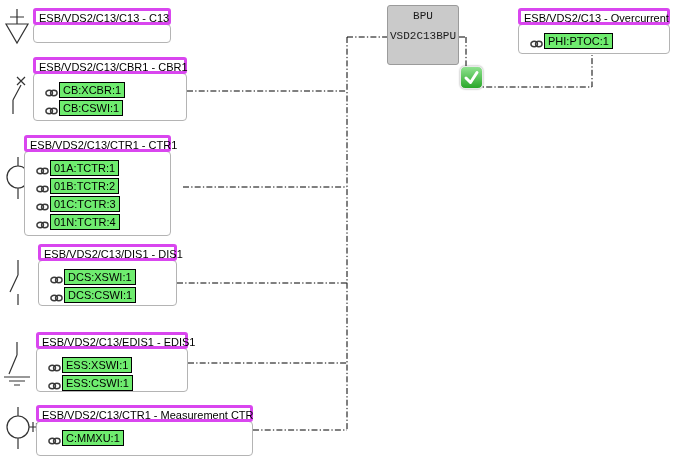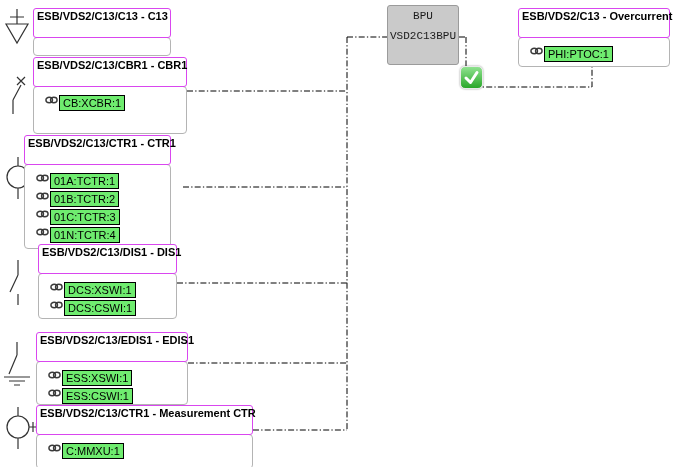--- a/index.html
+++ b/index.html
@@ -12,40 +12,39 @@
     font-family: "Liberation Sans", sans-serif;
     font-size: 11px;
     color: #000;
     overflow: hidden;
   }
   #wires { position: absolute; left: 0; top: 0; width: 679px; height: 467px; }
 
   .node { position: absolute; }
   .node-title {
     background: #fff;
-    border: 1px solid #d946ef;
+    border: 3px solid #d946ef;
     border-radius: 3px;
-    height: 30px;
+    height: 17px;
     line-height: 15px;
     padding: 0 3px;
     white-space: nowrap;
     position: relative;
     z-index: 2;
-    font-weight: bold;
   }
   .node-body {
     background: #fff;
     border: 1px solid #b4b4b4;
     border-radius: 4px;
     margin-top: -1px;
     padding: 8px 6px 0 11px;
     position: relative;
     z-index: 1;
   }
-  .chip-row { display: flex; align-items: flex-start; height: 16px; margin-bottom: 2px; }
+  .chip-row { display: flex; align-items: flex-end; height: 16px; margin-bottom: 2px; }
   .link-icon { display: inline-flex; margin-right: 1px; flex: 0 0 auto; }
   .chip {
     background: #6fec6f;
     border: 1px solid #000;
     padding: 0 3px;
     height: 16px;
     line-height: 14px;
     white-space: nowrap;
   }
 
@@ -117,20 +116,29 @@
     <div class="node-body" style="height:48px">
       <div class="chip-row">
         <span class="link-icon">
             <svg width="13" height="10" xmlns="http://www.w3.org/2000/svg">
               <ellipse cx="4.2" cy="5" rx="3.3" ry="2.7" fill="none" stroke="#3a3a3a" stroke-width="1.4"></ellipse>
               <ellipse cx="8.8" cy="5" rx="3.3" ry="2.7" fill="none" stroke="#3a3a3a" stroke-width="1.4"></ellipse>
             </svg>
           </span>
         <span class="chip">CB:XCBR:1</span>
       </div>
+      <div class="chip-row">
+        <span class="link-icon">
+            <svg width="13" height="10" xmlns="http://www.w3.org/2000/svg">
+              <ellipse cx="4.2" cy="5" rx="3.3" ry="2.7" fill="none" stroke="#3a3a3a" stroke-width="1.4"></ellipse>
+              <ellipse cx="8.8" cy="5" rx="3.3" ry="2.7" fill="none" stroke="#3a3a3a" stroke-width="1.4"></ellipse>
+            </svg>
+          </span>
+        <span class="chip">CB:CSWI:1</span>
+      </div>
     </div>
   </div>
 
   <div class="node" style="left:24px;top:135px;width:147px">
     <div class="node-title">ESB/VDS2/C13/CTR1 - CTR1</div>
     <div class="node-body" style="height:85px">
       <div class="chip-row">
         <span class="link-icon">
             <svg width="13" height="10" xmlns="http://www.w3.org/2000/svg">
               <ellipse cx="4.2" cy="5" rx="3.3" ry="2.7" fill="none" stroke="#3a3a3a" stroke-width="1.4"></ellipse>

